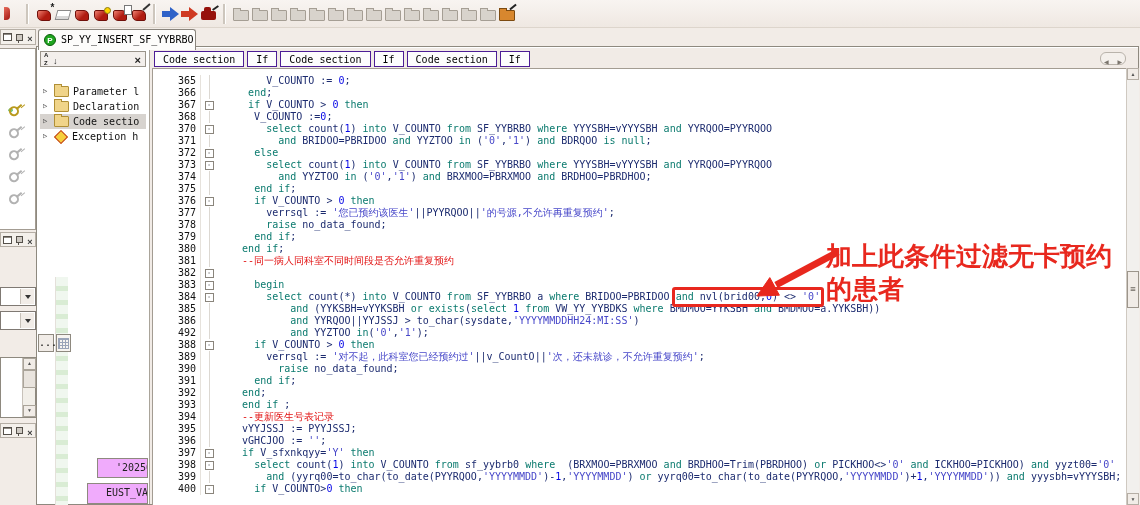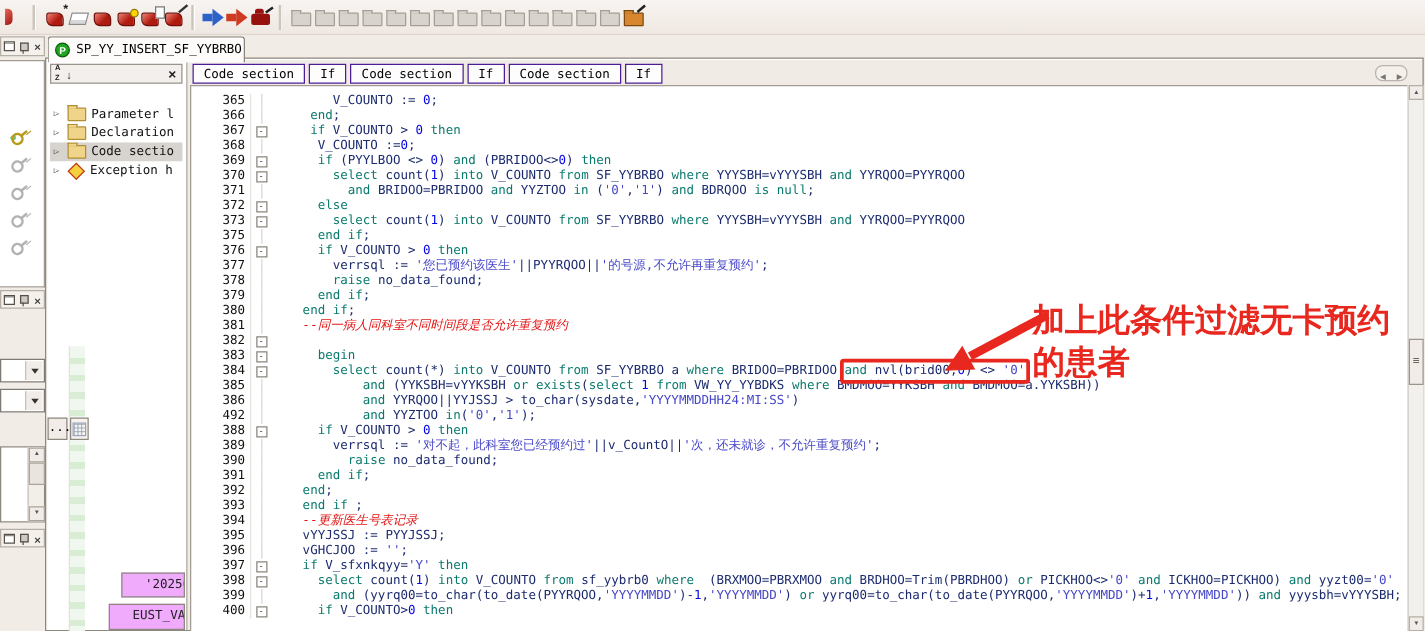--- a/index.html
+++ b/index.html
@@ -137,21 +137,21 @@
   .row{display:flex;height:12px}
   .ln{width:48px;text-align:right;padding-right:4px;font:10px/12px var(--mono);color:#111;
     border-right:1px solid #e6e2dc;flex:0 0 auto;box-sizing:border-box}
   .foldc{width:16px;flex:0 0 auto;display:flex;align-items:center;justify-content:center}
   .fold-box{width:9px;height:9px;border:1px solid #8a857c;background:#fff;font:7px/7px var(--mono);
     text-align:center;color:#333;box-sizing:border-box}
   .fold-box::before{content:"-"}
   .fold-line{width:1px;height:12px;background:#dcd8d2}
   .codetxt{font:10px/12px var(--mono);white-space:pre;color:var(--code);padding-left:1px}
   .c-kw{color:var(--kw)} .c-str{color:var(--str)} .c-num{color:var(--num)}
-  .c-com{color:var(--com);font-style:italic}
+  .c-com{color:var(--com);}
   .redbox{position:relative}
   .redbox::after{content:"";position:absolute;left:-4px;right:-4px;top:-4px;bottom:-5px;
     border:3px solid var(--acc);border-radius:3px;pointer-events:none}
 
   
   .vsb{position:absolute;left:1126px;top:68px;width:13px;height:437px;background:#f2f0ed;border-left:1px solid #cfc9c1;box-sizing:border-box}
   .up,.dn{position:absolute;left:0;width:12px;height:12px;border:1px solid #b5aea5;background:#f1ece7;
     font-size:5px;line-height:11px;text-align:center;color:#555;box-sizing:border-box}
   .up{top:0}.up::before{content:"▲"}
   .dn{bottom:0}.dn::before{content:"▼"}
@@ -339,27 +339,20 @@
           <span class="codetxt">     <span class="c-kw">if</span> V_COUNTO &gt; <span class="c-num">0</span> <span class="c-kw">then</span></span>
         </div>
         <div class="row">
           <span class="ln">368</span>
           <span class="foldc">
             <span class="fold-line"></span>
           </span>
           <span class="codetxt">      V_COUNTO :=<span class="c-num">0</span>;</span>
         </div>
         <div class="row">
-          <span class="ln">369</span>
-          <span class="foldc">
-            <span class="fold-box"></span>
-          </span>
-          <span class="codetxt">      <span class="c-kw">if</span> (PYYLBOO &lt;&gt; <span class="c-num">0</span>) <span class="c-kw">and</span> (PBRIDOO&lt;&gt;<span class="c-num">0</span>) <span class="c-kw">then</span></span>
-        </div>
-        <div class="row">
           <span class="ln">370</span>
           <span class="foldc">
             <span class="fold-box"></span>
           </span>
           <span class="codetxt">        <span class="c-kw">select</span> count(<span class="c-num">1</span>) <span class="c-kw">into</span> V_COUNTO <span class="c-kw">from</span> SF_YYBRBO <span class="c-kw">where</span> YYYSBH=vYYYSBH <span class="c-kw">and</span> YYRQOO=PYYRQOO</span>
         </div>
         <div class="row">
           <span class="ln">371</span>
           <span class="foldc">
             <span class="fold-line"></span>
@@ -372,20 +365,27 @@
             <span class="fold-box"></span>
           </span>
           <span class="codetxt">      <span class="c-kw">else</span></span>
         </div>
         <div class="row">
           <span class="ln">373</span>
           <span class="foldc">
             <span class="fold-box"></span>
           </span>
           <span class="codetxt">        <span class="c-kw">select</span> count(<span class="c-num">1</span>) <span class="c-kw">into</span> V_COUNTO <span class="c-kw">from</span> SF_YYBRBO <span class="c-kw">where</span> YYYSBH=vYYYSBH <span class="c-kw">and</span> YYRQOO=PYYRQOO</span>
+        </div>
+        <div class="row">
+          <span class="ln">374</span>
+          <span class="foldc">
+            <span class="fold-line"></span>
+          </span>
+          <span class="codetxt">          <span class="c-kw">and</span> YYZTOO <span class="c-kw">in</span> (<span class="c-str">'0'</span>,<span class="c-str">'1'</span>) <span class="c-kw">and</span> BRXMOO=PBRXMOO <span class="c-kw">and</span> BRDHOO=PBRDHOO;</span>
         </div>
         <div class="row">
           <span class="ln">375</span>
           <span class="foldc">
             <span class="fold-line"></span>
           </span>
           <span class="codetxt">      <span class="c-kw">end</span> <span class="c-kw">if</span>;</span>
         </div>
         <div class="row">
           <span class="ln">376</span>

